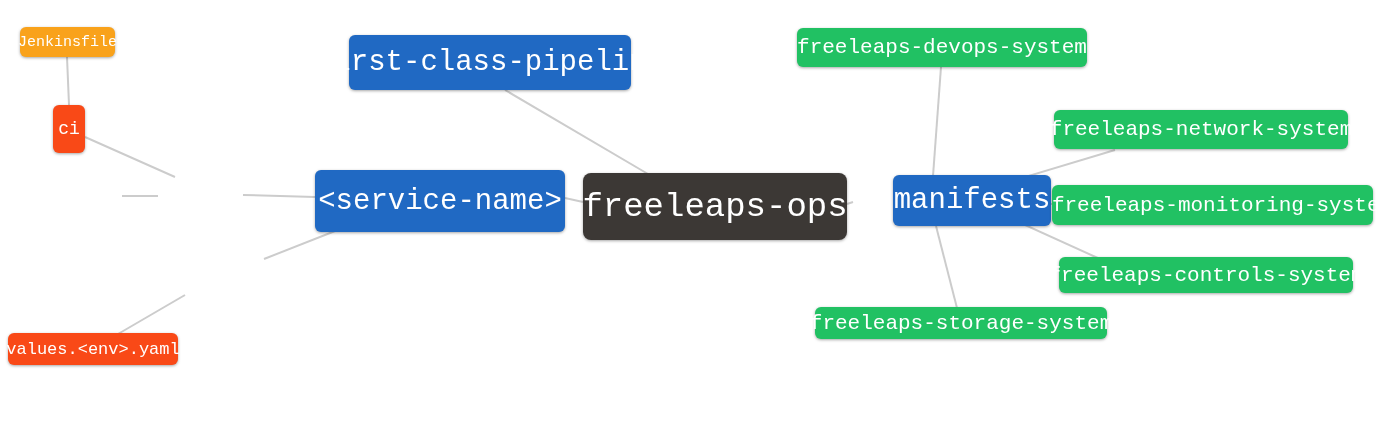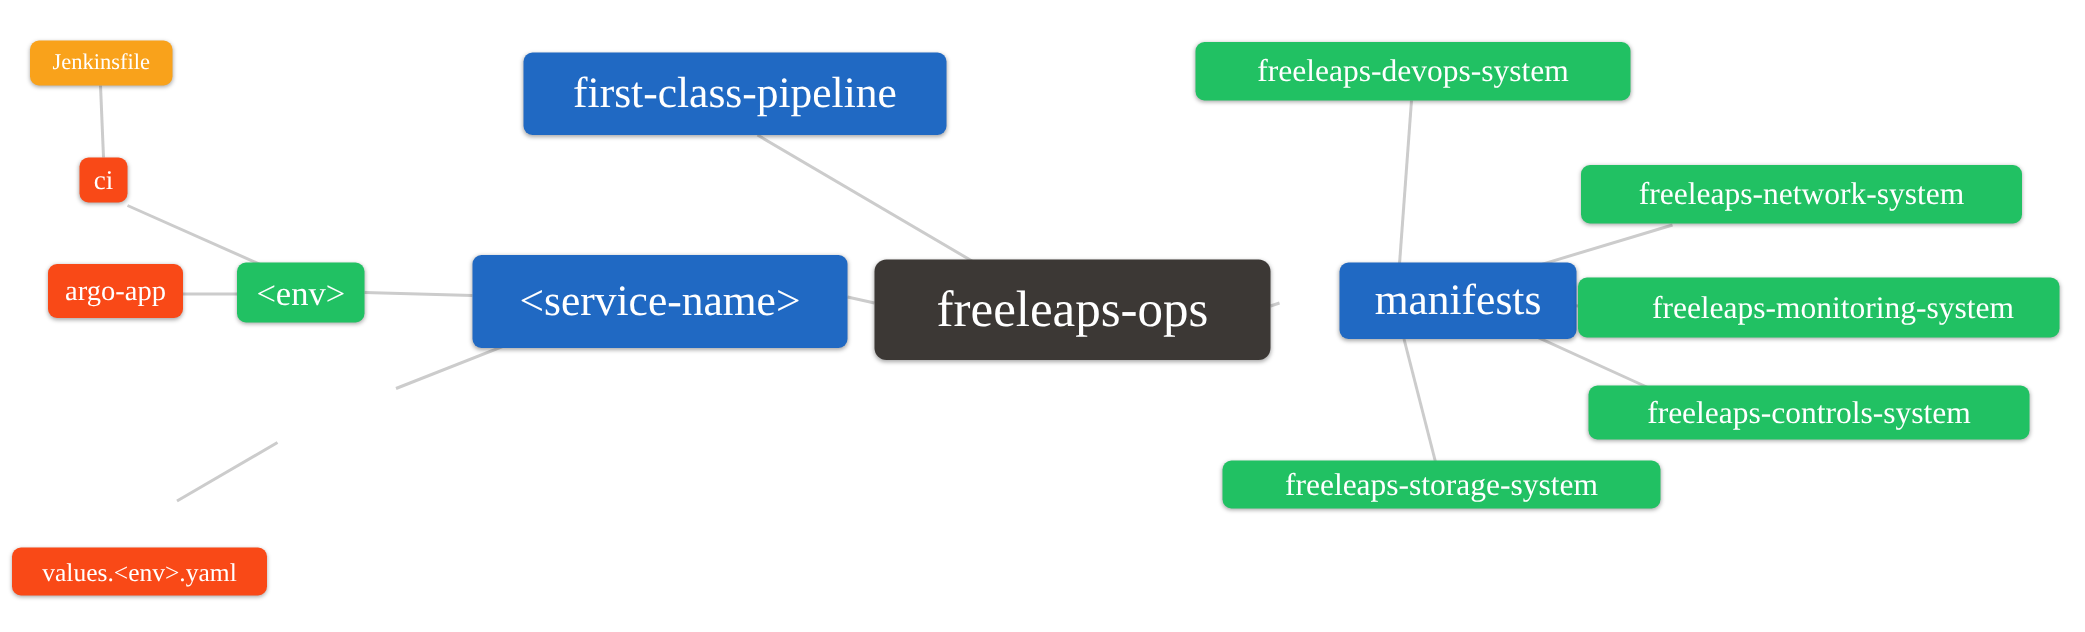--- a/index.html
+++ b/index.html
@@ -1,44 +1,44 @@
 <!DOCTYPE html>
 <html><head>
 <meta charset="utf-8">
 <style>
   html,body{margin:0;padding:0;background:#ffffff;}
   .canvas{
     position:relative;
     width:1390px;
     height:421px;
     background:#ffffff;
-    font-family:Liberation Serif, serif;
+    font-family:Liberation Mono, monospace;
     overflow:hidden;
   }
   .edges{position:absolute;left:0;top:0;width:1390px;height:421px;}
   .node{
     position:absolute;
     display:flex;
     align-items:center;
     justify-content:center;
     color:#ffffff;
     border-radius:6px;
     box-shadow:0 1px 3px rgba(0,0,0,0.35);
     white-space:nowrap;
     cursor:pointer;
     box-sizing:border-box;
     line-height:1;
   }
   
   .n-jenkinsfile {left:20px;  top:27px;  width:95px;  height:30px; font-size:15px;}
-  .n-ci         {left:53px;  top:105px; width:32px;  height:30px; font-size:18px;}
+  .n-ci         {left:53px;  top:105px; width:32px;  height:48px; font-size:18px;}
   .n-argo-app   {left:32px;  top:176px; width:90px;  height:36px; font-size:19px;}
   .n-env        {left:158px; top:175px; width:85px;  height:40px; font-size:23px;}
   .n-helm-pkg   {left:148px; top:258px; width:116px; height:38px; font-size:23px;}
-  .n-values     {left:8px;   top:333px; width:170px; height:32px; font-size:17px;margin-top:32px;}
+  .n-values     {left:8px;   top:333px; width:170px; height:32px; font-size:17px;}
   .n-pipeline   {left:313px; top:35px;  width:282px; height:55px; font-size:29px;}
   .n-service    {left:315px; top:170px; width:250px; height:62px; font-size:29px;}
   .n-root       {left:583px; top:173px; width:264px; height:67px; font-size:34px; border-radius:8px;}
   .n-manifests  {left:853px; top:175px; width:158px; height:51px; font-size:29px;margin-left:40px;}
   .n-devops     {left:797px; top:28px;  width:290px; height:39px; font-size:21px;}
   .n-network    {left:1054px;top:110px; width:294px; height:39px; font-size:21px;}
   .n-monitoring {left:1052px;top:185px; width:321px; height:40px; font-size:21px;padding-left:19px;}
   .n-controls   {left:1059px;top:257px; width:294px; height:36px; font-size:21px;}
   .n-storage    {left:815px; top:307px; width:292px; height:32px; font-size:21px;}
 </style>
@@ -59,22 +59,20 @@
     <line class="edge" x1="847" y1="204" x2="853" y2="202" stroke-width="2" stroke="#cccccc"></line>
     <line class="edge" x1="941" y1="67" x2="933" y2="176" stroke-width="2" stroke="#cccccc"></line>
     <line class="edge" x1="1012" y1="181" x2="1115" y2="150" stroke-width="2" stroke="#cccccc"></line>
     <line class="edge" x1="1012" y1="200" x2="1052" y2="204" stroke-width="2" stroke="#cccccc"></line>
     <line class="edge" x1="1012" y1="219" x2="1100" y2="259" stroke-width="2" stroke="#cccccc"></line>
     <line class="edge" x1="936" y1="226" x2="957" y2="308" stroke-width="2" stroke="#cccccc"></line>
   </svg>
 
   <div class="node n-jenkinsfile" style="background: rgb(249, 162, 27);">Jenkinsfile</div>
   <div class="node n-ci" style="background: rgb(249, 73, 23);">ci</div>
-  <div class="node n-argo-app" style="background: rgb(249, 73, 23);">argo-app</div>
-  <div class="node n-env" style="background: rgb(33, 193, 99);">&lt;env&gt;</div>
   <div class="node n-values" style="background: rgb(249, 73, 23);">values.&lt;env&gt;.yaml</div>
   <div class="node n-pipeline" style="background: rgb(32, 105, 195); margin-left: 36px;">first-class-pipeline</div>
   <div class="node n-service" style="background: rgb(32, 105, 195);">&lt;service-name&gt;</div>
   <div class="node n-root" style="background: rgb(60, 56, 53);">freeleaps-ops</div>
   <div class="node n-manifests" style="background: rgb(32, 105, 195);">manifests</div>
   <div class="node n-network" style="background: rgb(33, 193, 99);">freeleaps-network-system</div>
   <div class="node n-devops" style="background: rgb(33, 193, 99);">freeleaps-devops-system</div>
   <div class="node n-monitoring" style="background: rgb(33, 193, 99);">freeleaps-monitoring-system</div>
   <div class="node n-controls" style="background: rgb(33, 193, 99);">freeleaps-controls-system</div>
   <div class="node n-storage" style="background: rgb(33, 193, 99);">freeleaps-storage-system</div>

